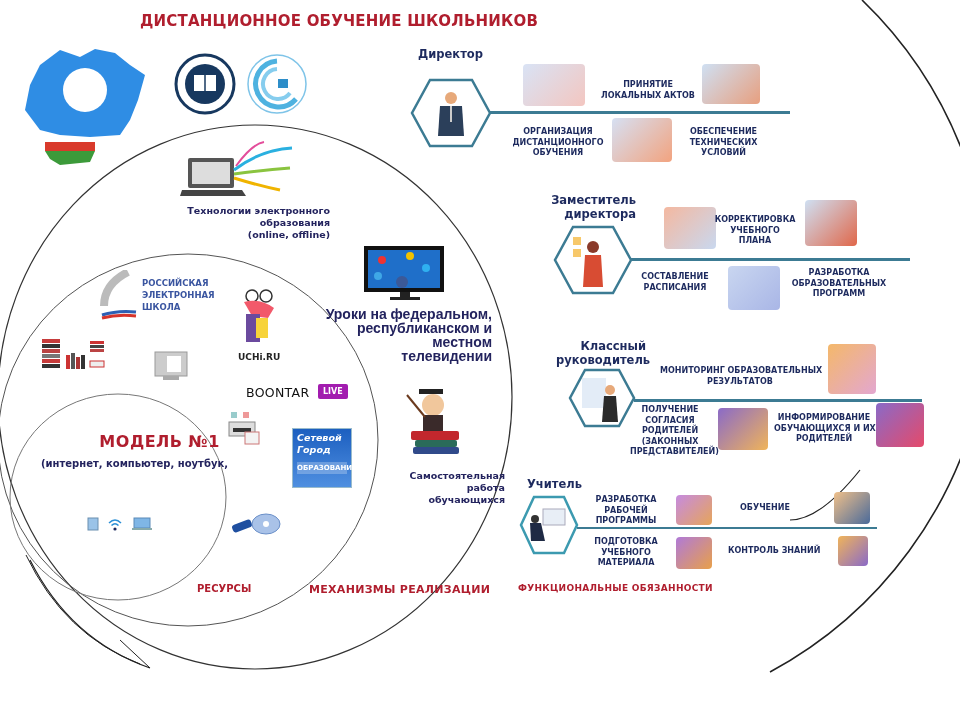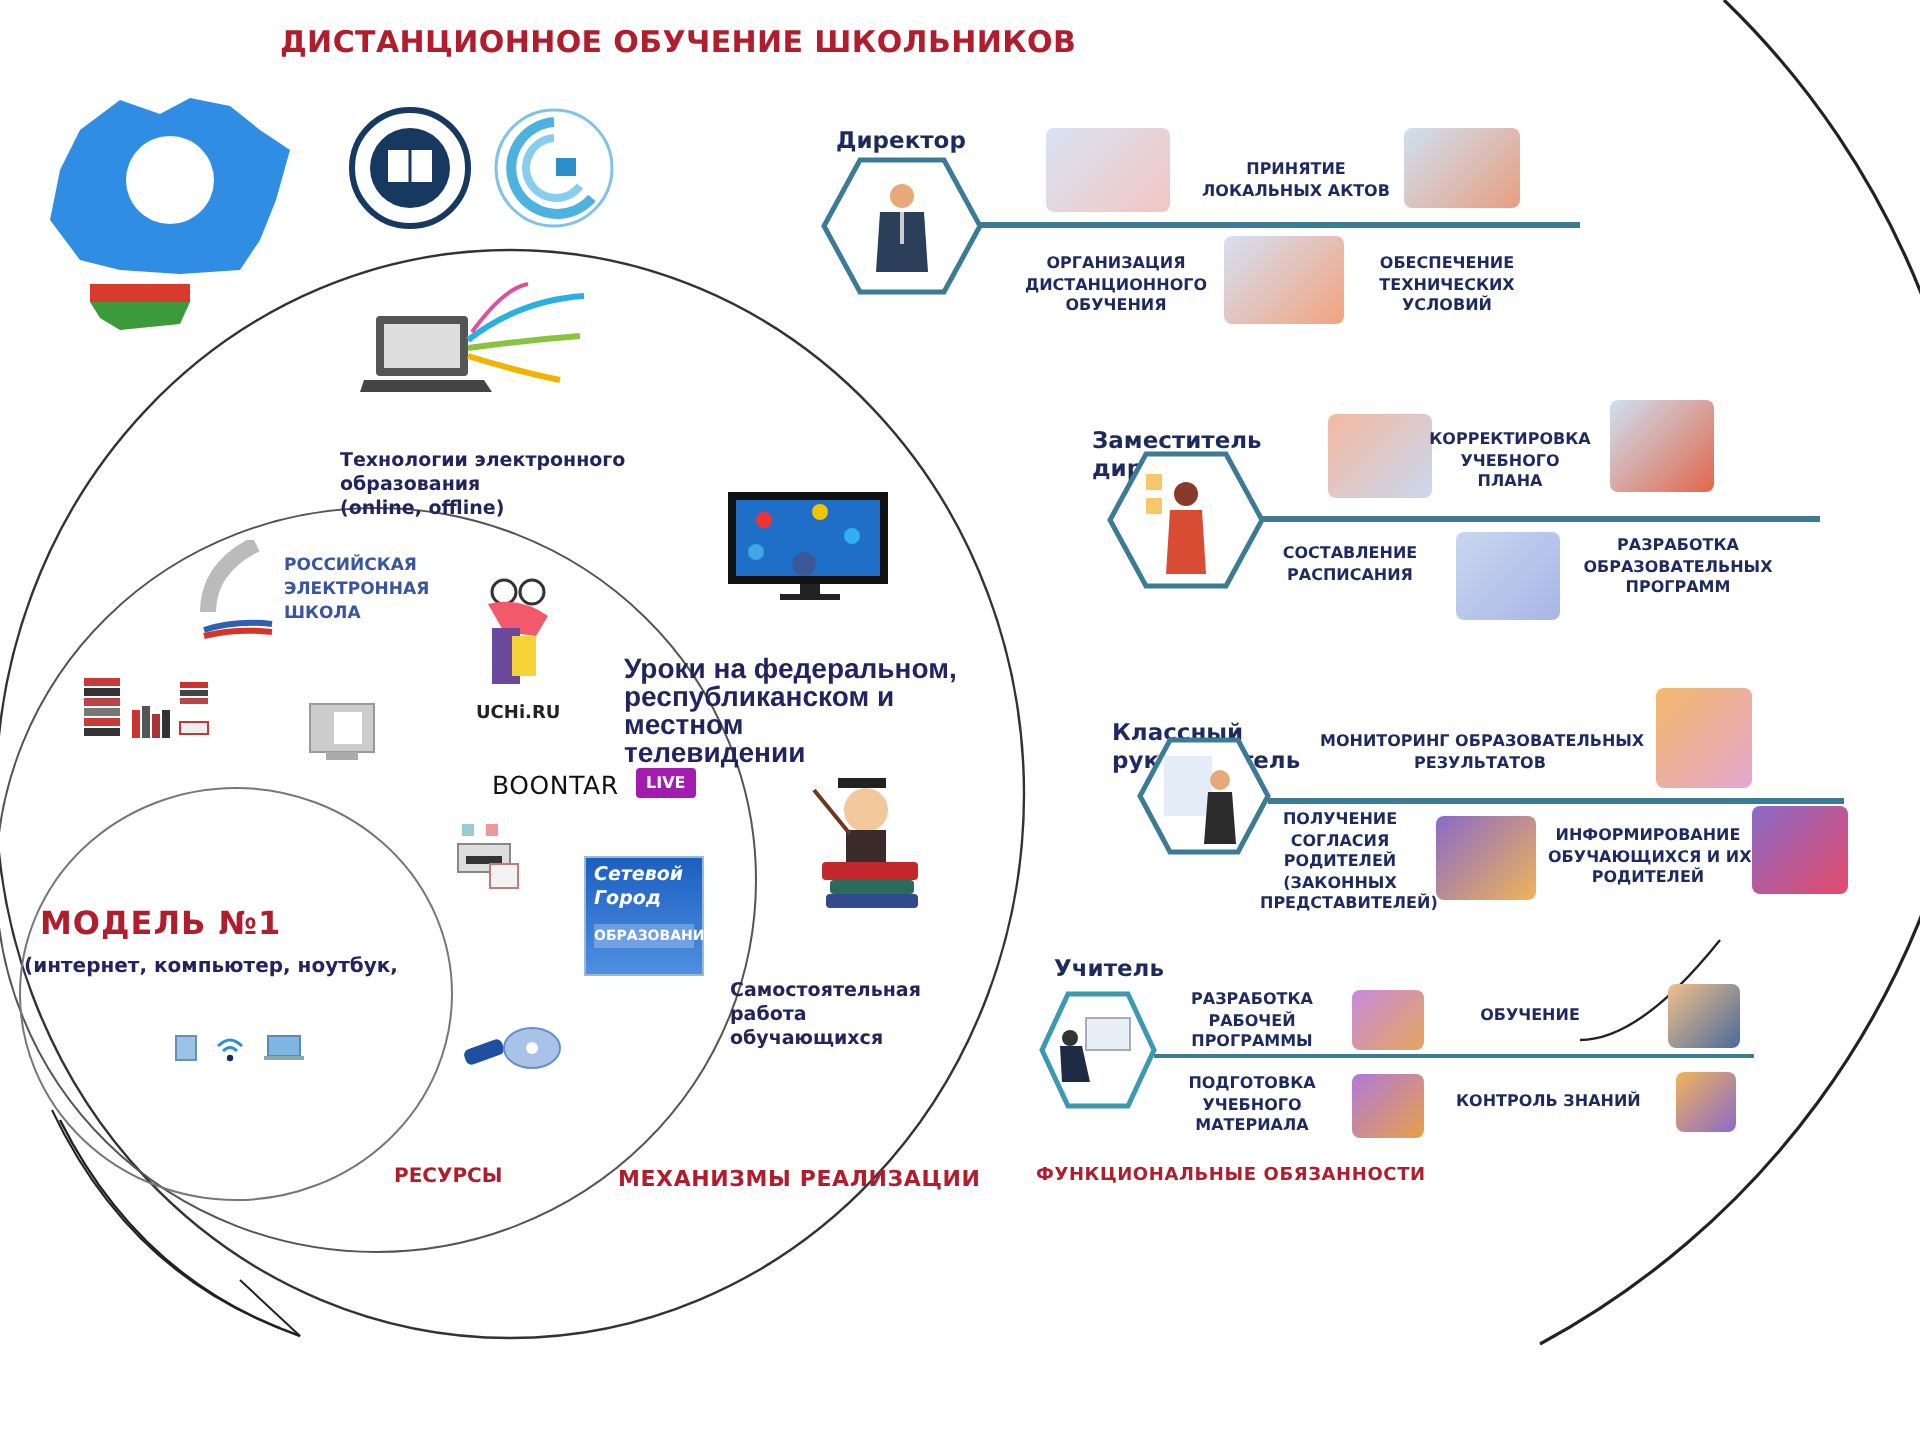--- a/index.html
+++ b/index.html
@@ -1,21 +1,21 @@
 <!DOCTYPE html>
 <html><head>
 <meta charset="utf-8">
 <style>
   html,body{margin:0;padding:0;background:#fff;}
   body{width:960px;height:720px;position:relative;overflow:hidden;font-family:"DejaVu Sans","Liberation Sans",sans-serif;}
   .abs{position:absolute;}
   .title{left:140px;top:12px;font-size:15px;font-weight:bold;color:#b01e2e;letter-spacing:0.2px;white-space:nowrap;}
   .red{color:#b01e2e;font-weight:bold;}
   .navy{color:#23235e;font-weight:bold;}
-  .center{text-align:left;margin-top:20px;}
+  .center{text-align:right;}
   .role{font-size:11.5px;color:#1d2a5e;font-weight:bold;white-space:nowrap;}
   .duty{font-size:8px;color:#1d2a5e;font-weight:bold;text-align:center;line-height:10.5px;white-space:nowrap;}
   .hline{position:absolute;height:3px;background:#3c7b93;}
   .illus{position:absolute;border-radius:4px;}
   svg.bg{position:absolute;left:0;top:0;}
   .small-lbl{font-size:9.5px;line-height:12px;}
 </style>
 </head>
 <body>
 
@@ -192,21 +192,21 @@
   <svg width="22" height="14">
       <rect x="3" y="1" width="16" height="10" fill="#7fb6e6" stroke="#5a8ab8"></rect>
       <rect x="1" y="11" width="20" height="2" fill="#8aa"></rect>
     </svg>
 </div>
 
 <div class="abs red" style="left:197px;top:583px;font-size:10px">РЕСУРСЫ</div>
 <div class="abs red" style="left:309px;top:583px;font-size:11px;letter-spacing:0.3px">МЕХАНИЗМЫ РЕАЛИЗАЦИИ</div>
 <div class="abs red" style="left:518px;top:583px;font-size:9px;letter-spacing:0.3px">ФУНКЦИОНАЛЬНЫЕ ОБЯЗАННОСТИ</div>
 
-<div class="abs role" style="left:418px;top:63px">Директор</div>
+<div class="abs role" style="left:418px;top:47px">Директор</div>
 <svg class="abs" style="left:410px;top:78px" width="82" height="70">
   <polygon points="20,2 62,2 80,35 62,68 20,68 2,35" fill="#fff" stroke="#3c7b93" stroke-width="2.5"></polygon>
   <circle cx="41" cy="20" r="6" fill="#e7a97a"></circle>
   <path d="M30 28 L52 28 L54 58 L28 58 Z" fill="#2b3f5a"></path>
   <rect x="40" y="28" width="2" height="16" fill="#ccc"></rect>
 </svg>
 <div class="hline" style="left:490px;top:111px;width:300px"></div>
 <div class="illus" style="left:523px;top:64px;width:62px;height:42px;background:linear-gradient(135deg,#d9e3f5,#f3c6c0)"></div>
 <div class="abs duty" style="left:598px;top:80px;width:100px">
   <div>ПРИНЯТИЕ</div>

